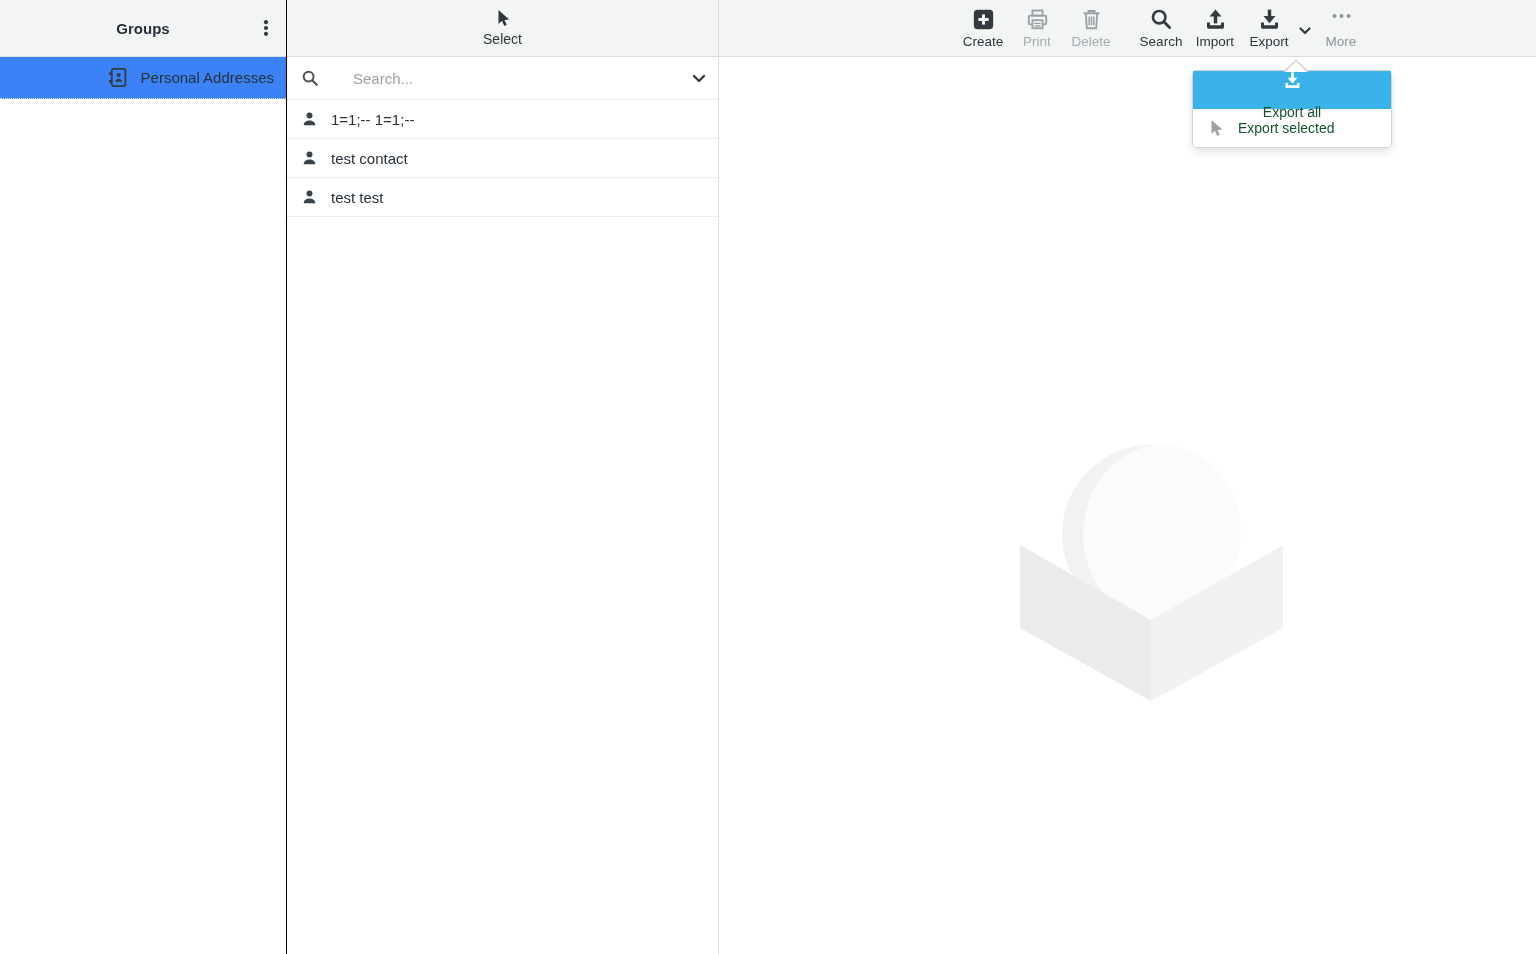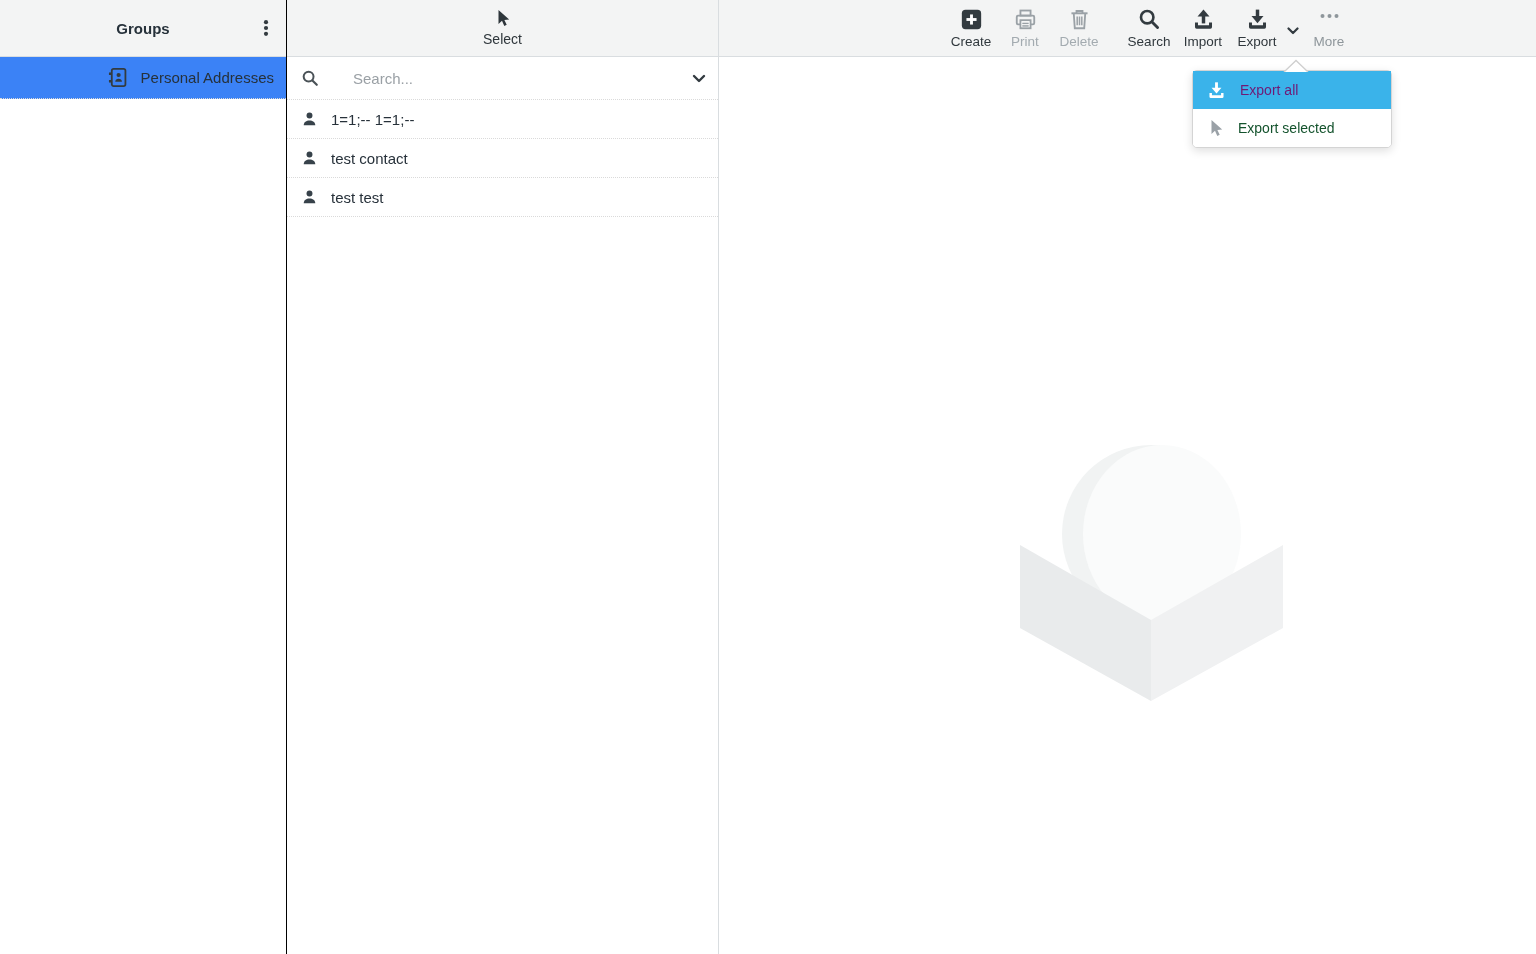--- a/index.html
+++ b/index.html
@@ -76,21 +76,21 @@
   
   .contact-row {
     height: 39px; display: flex; align-items: center;
     padding: 0 14px; gap: 13px;
     border-bottom: 1px dotted #dadada;
     font-size: 15px; color: #27313a; cursor: pointer;
   }
 
   
   .toolbar {
-    position: absolute; top: 0; right: 180px; height: 57px;
+    position: absolute; top: 0; right: 168px; height: 57px;
     display: flex; align-items: center; margin-left: 32px;
   }
   .tb-btn {
     width: 54px; height: 52px;
     display: flex; flex-direction: column; align-items: center; justify-content: center;
     gap: 3px; background: none; border: none; cursor: pointer;
     font-family: inherit;
   }
   .tb-btn .lbl { font-size: 13.5px; color: #30383d; white-space: nowrap; }
   .tb-btn.disabled .lbl { color: #a3abb0; }
@@ -114,21 +114,21 @@
     position: absolute; top: -12px; left: 90px; width: 26px; height: 13px;
   }
   .menu-item {
     height: 38px; display: flex; align-items: center;
     padding: 0 14px; gap: 14px;
     font-size: 14px; color: #14532d; cursor: pointer;
     background: #fff;
   }
   .menu-item:first-child { border-radius: 4px 4px 0 0; }
   .menu-item:last-child  { border-radius: 0 0 4px 4px; }
-  .menu-item.highlighted { background: #3ab3ea; color: #701a75; }
+  .menu-item.highlighted { background: #3ab3ea; color: #14532d; flex-direction: column; }
 
   
   .watermark { position: absolute; left: 301px; top: 443px; pointer-events: none; }
 
   svg { display: block; }
 </style>
 </head>
 <body>
 
 <div class="layout">

